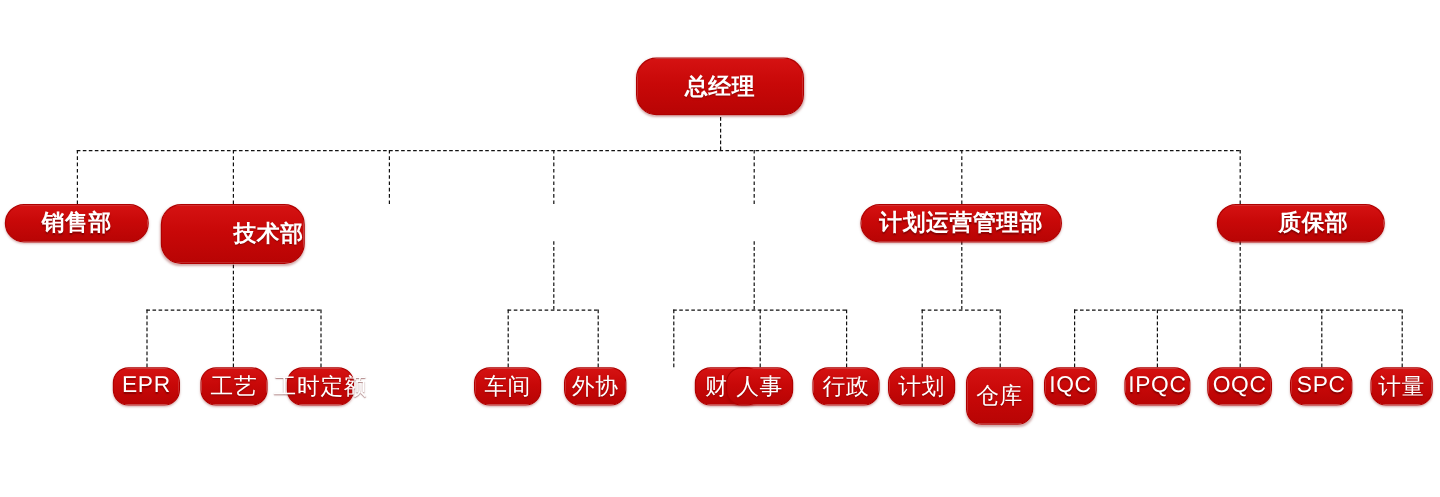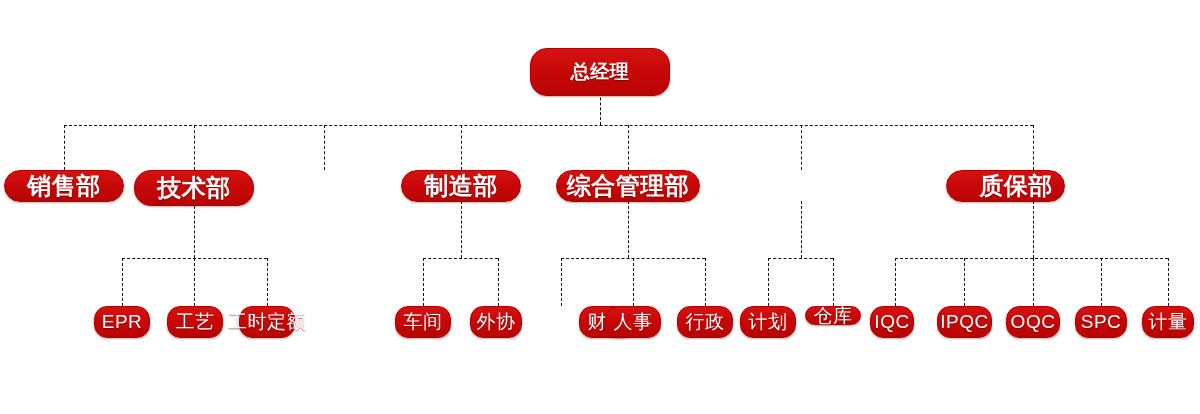--- a/index.html
+++ b/index.html
@@ -47,21 +47,21 @@
     display: block;
     text-align: center;
     text-shadow: 0 1px 1px rgba(90, 0, 0, 0.55);
   }
   .lvl-root {
     font-size: 19px;
     font-weight: bold;
     border-radius: 17px;
   }
   .lvl-dept {
-    font-size: 24px;
+    font-size: 19px;
     font-weight: bold;
     border-radius: 17px;
   }
   .lvl-leaf {
     font-size: 19px;
     font-weight: normal;
     border-radius: 13px;
   }
   
   .overflow-label .node-label {
@@ -117,30 +117,27 @@
   <div class="conn conn-v" style="left:1101px; top:258px; height:48px;"></div>
   <div class="conn conn-v" style="left:1168px; top:258px; height:48px;"></div>
 
   <div class="node lvl-root" style="left:530px; top:48px; width:140px; height:48px;">
     <span class="node-label">总经理</span>
   </div>
 
   <div class="node lvl-dept" style="left:4px; top:170px; width:120px; height:32px;">
     <span class="node-label">销售部</span>
   </div>
-  <div class="node lvl-dept" style="left:134px; top:170px; width:120px; height:36px;">
+  <div class="node lvl-dept" style="left:134px; top:170px; width:120px; height:50px;justify-content:flex-end;">
     <span class="node-label">技术部</span>
   </div>
-  <div class="node lvl-dept" style="left:401px; top:170px; width:120px; height:32px;">
-    <span class="node-label">制造部</span>
+  <div class="node lvl-dept" style="left:717px; top:170px; width:168px; height:32px;">
+    <span class="node-label">计划运营管理部</span>
   </div>
-  <div class="node lvl-dept" style="left:556px; top:170px; width:144px; height:32px;">
-    <span class="node-label">综合管理部</span>
-  </div>
-  <div class="node lvl-dept" style="left:946px; top:170px; width:119px; height:32px;padding-left:21px;">
+  <div class="node lvl-dept" style="left:1014px; top:170px; width:140px; height:32px;padding-left:21px;">
     <span class="node-label">质保部</span>
   </div>
 
   <div class="node lvl-leaf" style="left:94px; top:306px; width:56px; height:32px;">
     <span class="node-label">EPR</span>
   </div>
   <div class="node lvl-leaf" style="left:167px; top:306px; width:56px; height:32px;">
     <span class="node-label">工艺</span>
   </div>
   <div class="node lvl-leaf overflow-label" style="left:239px; top:306px; width:56px; height:32px;">
@@ -160,21 +157,21 @@
   <div class="node lvl-leaf" style="left:605px; top:306px; width:56px; height:32px;">
     <span class="node-label">人事</span>
   </div>
   <div class="node lvl-leaf" style="left:677px; top:306px; width:56px; height:32px;">
     <span class="node-label">行政</span>
   </div>
 
   <div class="node lvl-leaf" style="left:740px; top:306px; width:56px; height:32px;">
     <span class="node-label">计划</span>
   </div>
-  <div class="node lvl-leaf" style="left:805px; top:306px; width:56px; height:19px;">
+  <div class="node lvl-leaf" style="left:805px; top:306px; width:56px; height:48px;">
     <span class="node-label">仓库</span>
   </div>
 
   <div class="node lvl-leaf" style="left:870px; top:306px; width:44px; height:32px;">
     <span class="node-label">IQC</span>
   </div>
   <div class="node lvl-leaf" style="left:937px; top:306px; width:55px; height:32px;">
     <span class="node-label">IPQC</span>
   </div>
   <div class="node lvl-leaf" style="left:1006px; top:306px; width:54px; height:32px;">

